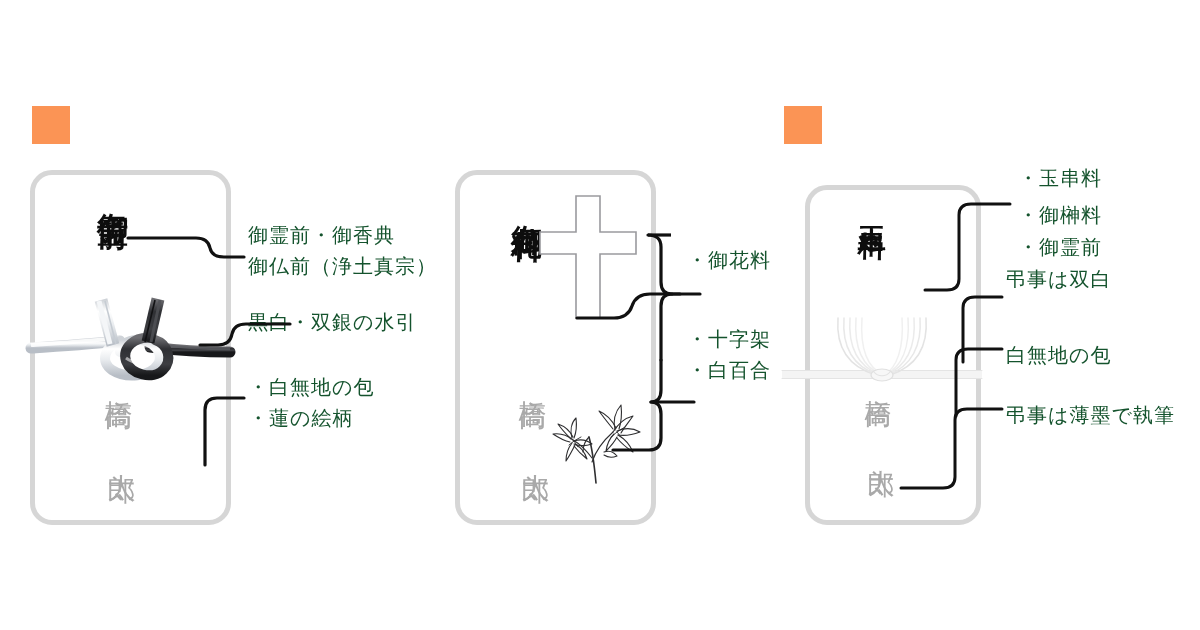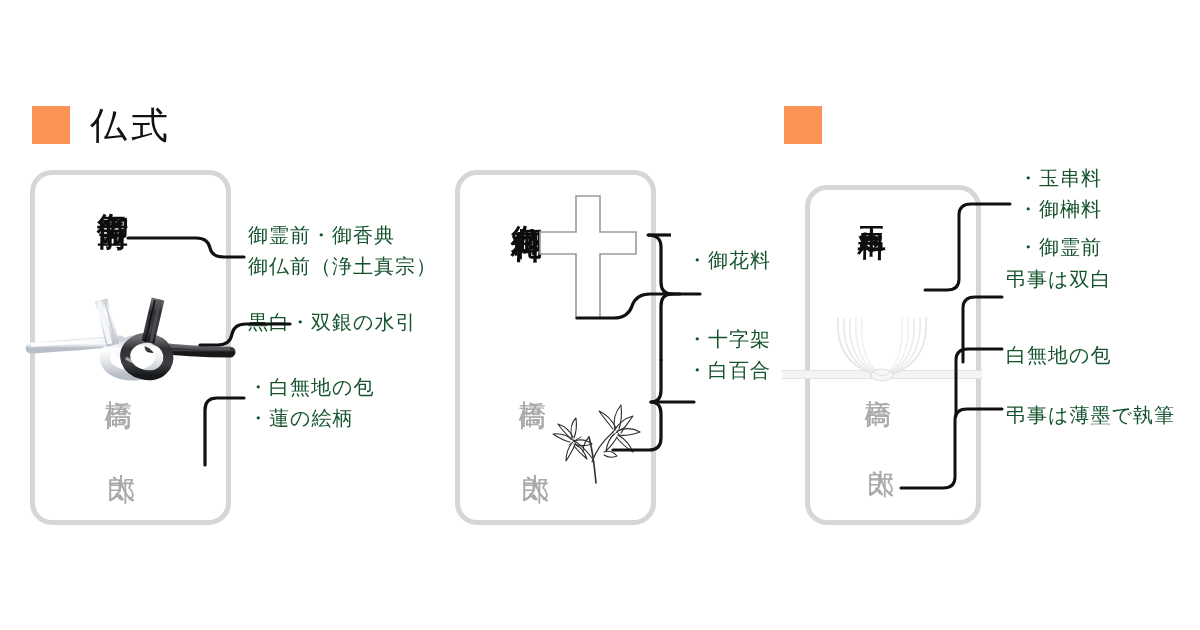--- a/index.html
+++ b/index.html
@@ -83,21 +83,20 @@
 </style>
 </head>
 <body>
 
 <div class="stage">
 
   <div class="panel" id="panel-bukkyo">
 
     <div class="heading" style="left:32px;top:106px;">
       <div class="heading-marker"></div>
-      <div class="heading-title">仏式</div>
     </div>
 
     <div class="card" style="left:30px;top:170px;width:201px;height:355px;"></div>
 
     <div class="env-title" style="left:98px;top:188px;font-size:31px;">御霊前</div>
 
     <div class="env-name" style="left:104px;top:378px;font-size:28px;">高橋</div>
     <div class="env-name" style="left:107px;top:452px;font-size:28px;">太郎</div>
 
     <div class="anno" style="left:248px;top:220px;">御霊前・御香典</div>
@@ -132,21 +131,21 @@
     </div>
 
     <div class="card" style="left:25px;top:185px;width:176px;height:340px;"></div>
 
     <div class="env-title" style="left:78px;top:203px;font-size:28px;">玉串料</div>
 
     <div class="env-name" style="left:85px;top:378px;font-size:27px;">高橋</div>
     <div class="env-name" style="left:88px;top:448px;font-size:27px;">太郎</div>
 
     <div class="anno" style="left:238px;top:163px;">・玉串料</div>
-    <div class="anno" style="left:238px;top:194px;">・御榊料</div>
+    <div class="anno" style="left:238px;top:200px;">・御榊料</div>
     <div class="anno" style="left:238px;top:232px;">・御霊前</div>
 
     <div class="anno" style="left:226px;top:264px;">弔事は双白</div>
 
     <div class="anno" style="left:226px;top:340px;">白無地の包</div>
 
     <div class="anno" style="left:226px;top:400px;">弔事は薄墨で執筆</div>
   </div>
 
   <svg class="ovl" viewBox="0 0 1200 630">

